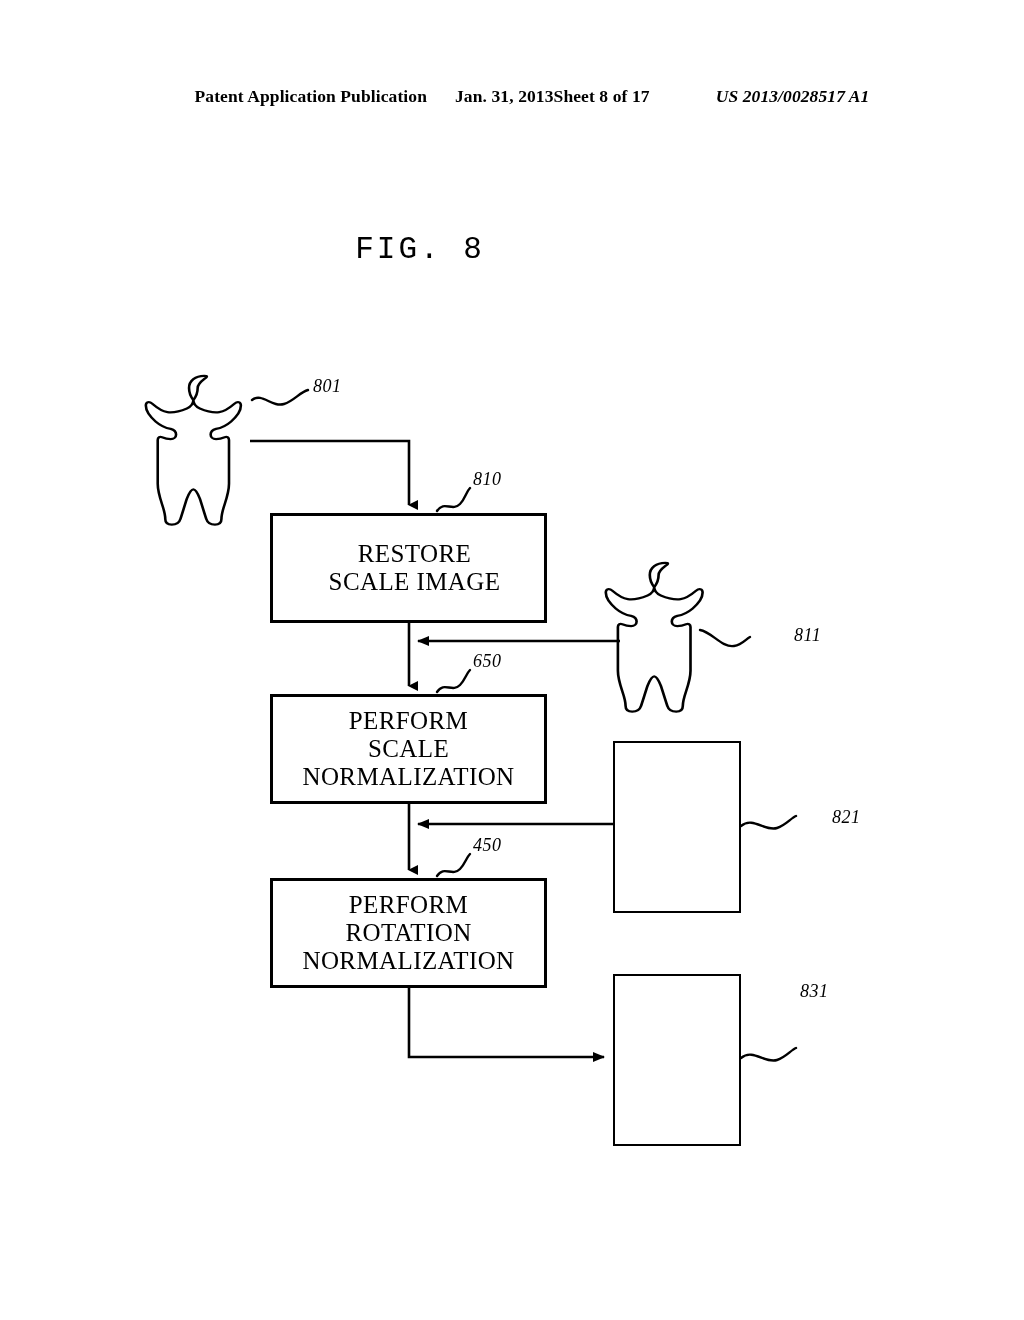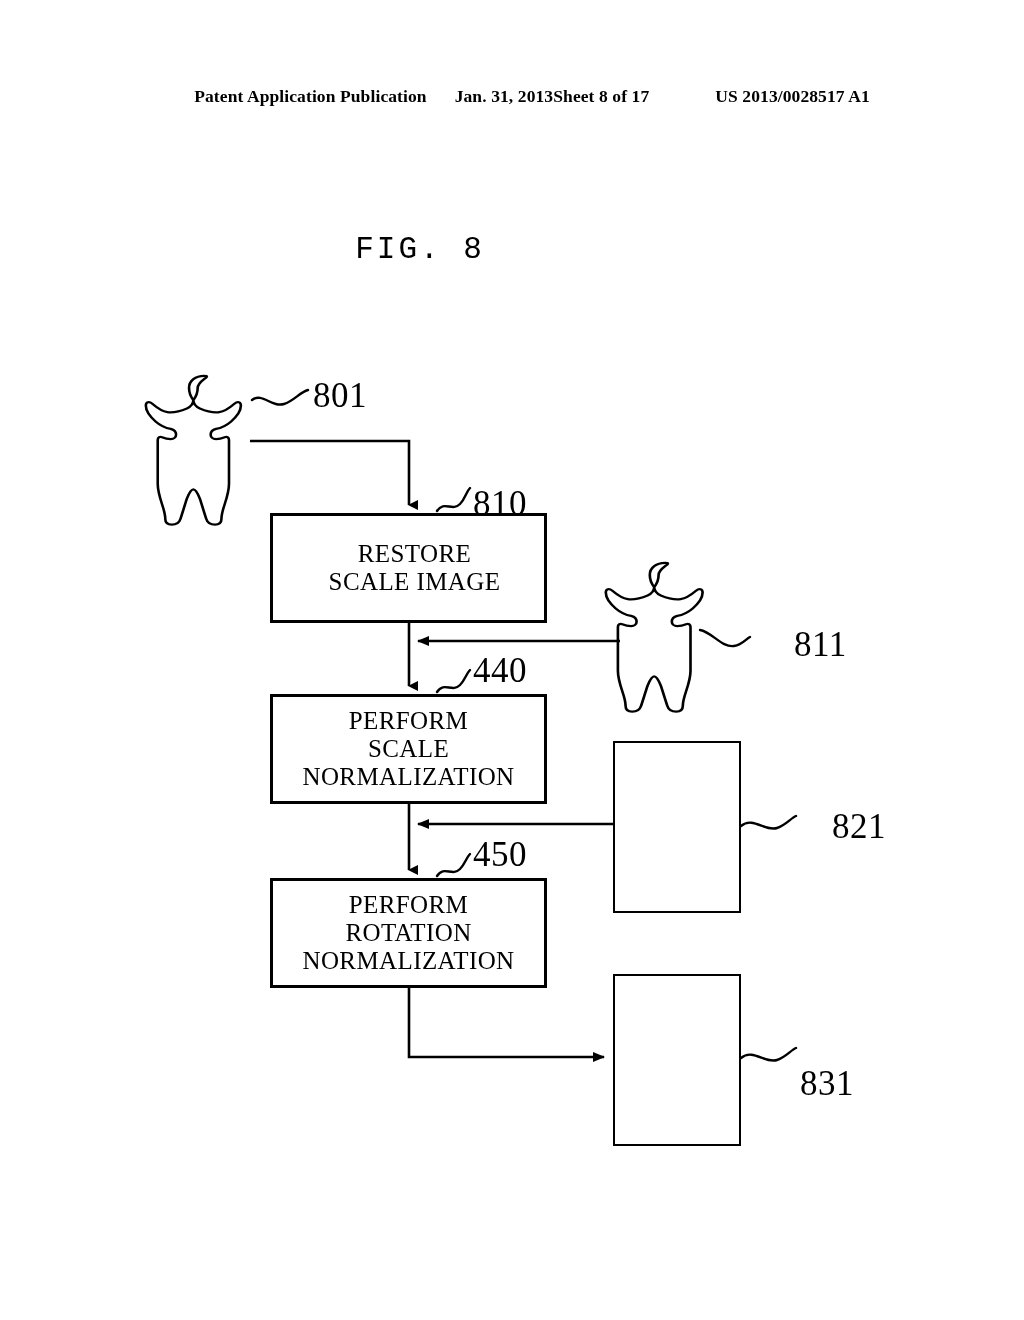--- a/index.html
+++ b/index.html
@@ -34,21 +34,21 @@
     font-family: "Liberation Serif", "DejaVu Serif", serif;
     font-weight: bold;
     font-size: 17.5px;
     letter-spacing: 0.1px;
     white-space: nowrap;
     padding-left: 20px;
   }
   .pub-header .h-pub { }
   .pub-header .h-date { margin-left: 28px; }
   .pub-header .h-sheet { margin-left: 0; }
-  .pub-header .h-num { margin-left: 66px; }
+  .pub-header .h-num { margin-left: 66px; font-style: italic; }
 
   
   .fig-title {
     position: absolute;
     left: 0;
     top: 232px;
     width: 840px;
     text-align: center;
     font-family: "Liberation Mono", "DejaVu Sans Mono", monospace;
     font-size: 31px;
@@ -82,31 +82,32 @@
     border: 2px solid #000;
     background: #fff;
     box-sizing: border-box;
   }
   #frame-821 { left: 613px; top: 741px;  width: 128px; height: 172px; }
   #frame-831 { left: 613px; top: 974px;  width: 128px; height: 172px; }
 
   
   .ref-num {
     position: absolute;
-    font-size: 35px;
+    font-size: 18px;
     letter-spacing: 0.5px;
     white-space: nowrap;
+    font-style: italic;
   }
   #ref-801 { left: 313px; top: 376px; }
-  #ref-810 { left: 473px; top: 484px; text-align: right; }
+  #ref-810 { left: 473px; top: 469px; text-align: right; }
   #ref-811 { left: 794px; top: 625px; }
   #ref-820 { left: 473px; top: 651px; }
   #ref-821 { left: 800px; top: 807px; margin-left: 32px; }
   #ref-830 { left: 473px; top: 835px; }
-  #ref-831 { left: 800px; top: 1064px; }
+  #ref-831 { left: 800px; top: 981px; }
 
   
   #overlay {
     position: absolute;
     left: 0; top: 0;
     width: 1024px;
     height: 1320px;
     pointer-events: none;
   }
 </style>
@@ -244,18 +245,18 @@
     <span class="ln">ROTATION</span>
     <span class="ln">NORMALIZATION</span>
   </div>
 
   <div class="img-frame" id="frame-821"></div>
   <div class="img-frame" id="frame-831"></div>
 
   <div class="ref-num" id="ref-801">801</div>
   <div class="ref-num" id="ref-810">810</div>
   <div class="ref-num" id="ref-811">811</div>
-  <div class="ref-num" id="ref-820">440</div>
+  <div class="ref-num" id="ref-820">650</div>
   <div class="ref-num" id="ref-821">821</div>
   <div class="ref-num" id="ref-830">450</div>
   <div class="ref-num" id="ref-831">831</div>
 
 </div>
 
 </body></html>

